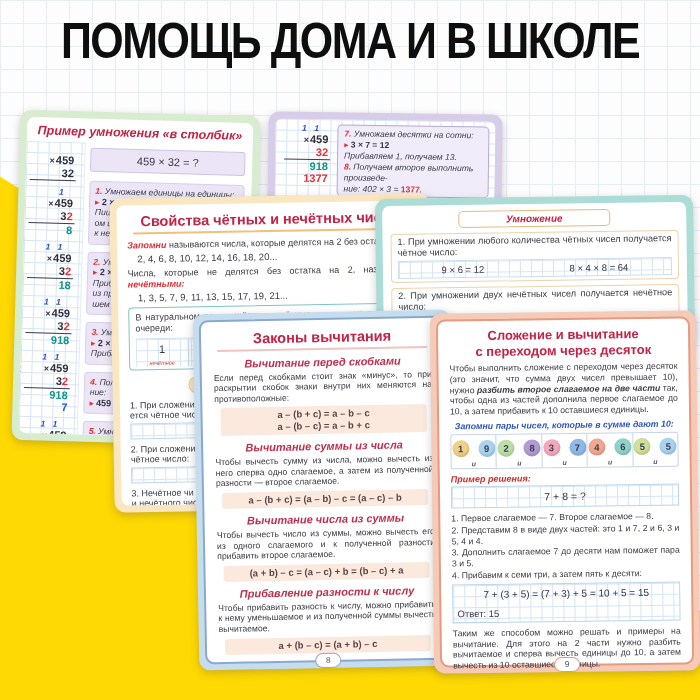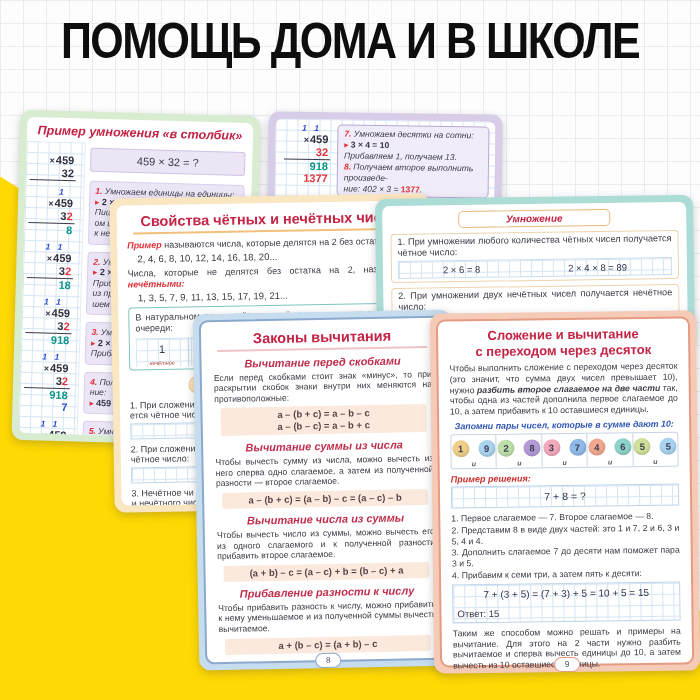--- a/index.html
+++ b/index.html
@@ -207,36 +207,36 @@
         <div class="mul">
           <div class="carry">1 1</div>
           <div class="row1"><span class="times">×</span><span>459</span></div>
           <div class="row2"><span class="c-red">32</span></div>
           <div class="res c-teal">918</div>
           <div class="res c-red">1377</div>
         </div>
       </div>
       <div class="cb-box">
         <div><span class="n" style="color:#e03038;font-weight:bold;">7.</span> <span>Умножаем десятки на сотни:</span></div>
-        <div><span style="color:#e03038;font-style:normal;">▸ </span><span style="font-style:normal;font-weight:bold;color:#33334a;">3 × 4 = 10</span></div>
+        <div><span style="color:#e03038;font-style:normal;">▸ </span><span style="font-style:normal;font-weight:bold;color:#33334a;">3 × 7 = 12</span></div>
         <div>Прибавляем 1, получаем 13.</div>
         <div><span style="color:#e03038;font-weight:bold;">8.</span> <span>Получаем второе выполнить произведе-</span></div>
         <div><span>ние: 402 × 3 = </span><span class="c-red" style="font-style:normal;font-weight:bold;">1377</span><span>.</span></div>
       </div>
       <div class="cb-note">
         <span class="lead">Обрати внимание</span><span>, что второе неполное произведение сдви-</span>
       </div>
     </div>
   </div>
 
   <div class="card card-c">
     <div class="page page-c">
       <div class="cc-title">Свойства чётных и нечётных чисел</div>
       <div class="cc-div"></div>
-      <p class="cc-p"><span class="cc-lead">Пример</span><span> называются числа, которые делятся на 2 без остатка:</span></p>
+      <p class="cc-p"><span class="cc-lead">Запомни</span><span> называются числа, которые делятся на 2 без остатка:</span></p>
       <div class="cc-series">2, 4, 6, 8, 10, 12, 14, 16, 18, 20...</div>
       <p class="cc-p"><span>Числа, которые не делятся без остатка на 2, называются </span><span class="cc-lead">нечётными:</span></p>
       <div class="cc-series">1, 3, 5, 7, 9, 11, 13, 15, 17, 19, 21...</div>
       <div class="natbox">
         <p class="cc-p">В натуральном ряду нечётные и чётные числа идут строго по очереди:</p>
         <div class="natcells gridpaper">
           <div class="natcell">
             <div class="num">1</div>
             <div class="lbl">нечётное</div>
           </div>
@@ -268,22 +268,22 @@
       </div>
     </div>
   </div>
 
   <div class="card card-d">
     <div class="page page-d">
       <div class="dhead">Умножение</div>
       <div class="ditem">
         <div>1. При умножении любого количества чётных чисел получается чётное число:</div>
         <div class="dgrid gridpaper">
-          <span>2 × 6 = 8</span>
-          <span>2 × 4 × 8 = 89</span>
+          <span>9 × 6 = 12</span>
+          <span>8 × 4 × 8 = 64</span>
         </div>
       </div>
       <div class="ditem">
         <div>2. При умножении двух нечётных чисел получается нечётное число:</div>
         <div class="dgrid gridpaper">
           <span>3 × 7 = 21</span>
         </div>
       </div>
       <div class="ditem">
         <div>3. При умножении чётного и нечётного чисел получается чётное число:</div>

